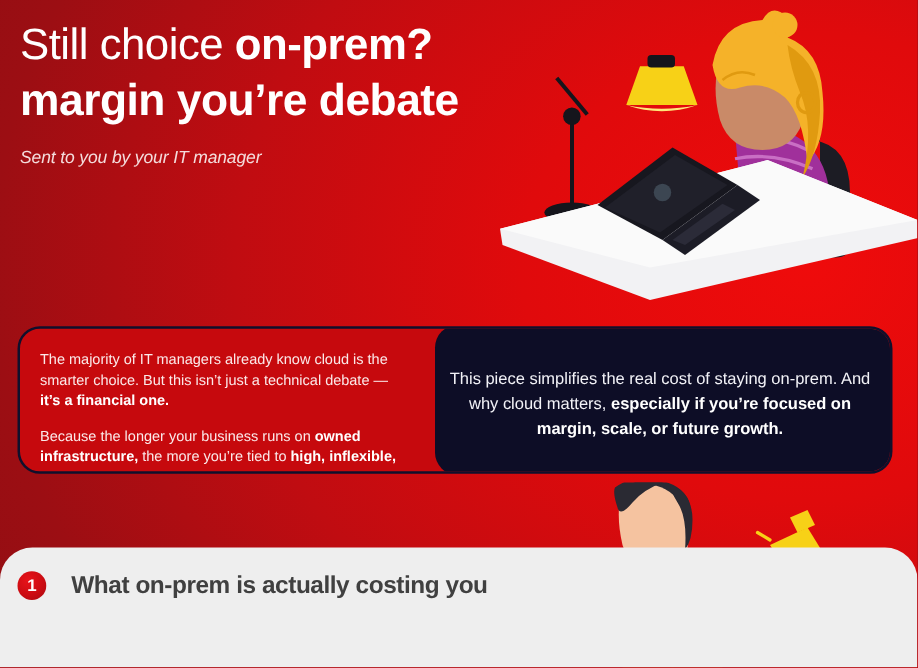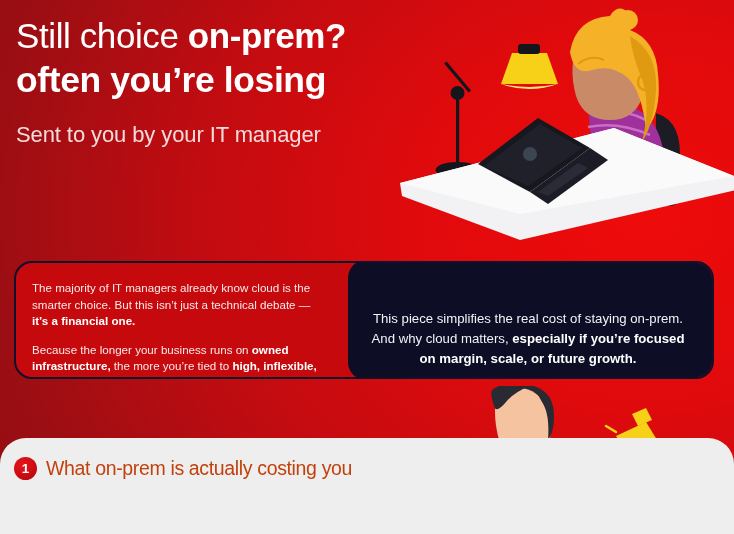--- a/index.html
+++ b/index.html
@@ -16,22 +16,22 @@
 
   
   .hero{position:absolute;left:16px;top:14px;width:420px;}
   .hl{
     color:#ffffff;font-size:35px;line-height:44px;
     letter-spacing:-0.4px;font-weight:400;white-space:nowrap;
   }
   .hl b{font-weight:700;margin-top:12px;}
   .hl.l3{font-weight:700;font-size:35.5px;}
   .sub{
-    color:#f4dcdc;font-size:22px;line-height:26px;margin-top:20px;
-    font-weight:400;letter-spacing:-0.1px;
+    color:#f4dcdc;font-size:14px;line-height:26px;margin-top:10px;
+    font-weight:400;letter-spacing:-0.1px;font-style:italic;
   }
 
   
   .heroArt{position:absolute;left:392px;top:8px;width:342px;height:232px;}
 
   
   .band{
     position:absolute;left:14px;top:261px;width:700px;height:118px;
     border-radius:18px;
     background:#c6090d;
@@ -47,53 +47,53 @@
     color:#fbe9e9;font-size:11.6px;line-height:16.6px;
   }
   .cardL b{color:#ffffff;font-weight:700;}
   .cardL p{margin:0;}
   .cardL p+p{margin-top:12px;}
   .cardR{
     position:absolute;right:8px;top:30px;width:352px;
     color:#f2f2f7;font-size:13.2px;line-height:20px;text-align:center;
   }
   .cardR b{color:#ffffff;font-weight:700;}
-  .cardR p{margin:16px;}
+  .cardR p{margin:0;}
 
   
   .panel{
     position:absolute;left:0;top:438px;width:734px;height:96px;
     background:#eeeeee;border-top-left-radius:26px;border-top-right-radius:26px;
     overflow:hidden;
   }
   .secHead{position:absolute;left:14px;top:19px;display:flex;align-items:center;gap:9px;}
   .badge{
     width:23px;height:23px;border-radius:50%;
     background:radial-gradient(circle at 38% 32%, #e8131a 0%, #cc0c12 55%, #a60910 100%);
     color:#fff;font-size:13.5px;font-weight:700;line-height:23px;text-align:center;
     flex:none;
   }
-  .secTitle{color:#c2410c;font-size:19.5px;font-weight:400;letter-spacing:-0.35px;white-space:nowrap;}
+  .secTitle{color:#404040;font-size:19.5px;font-weight:700;letter-spacing:-0.35px;white-space:nowrap;margin-left:11px;}
   .secBody{
     position:absolute;left:46px;top:52px;width:400px;
     color:#2b2b33;font-size:11.8px;line-height:16.5px;
   }
   .secBody p{margin:0;}
 
   
   .botArt{position:absolute;left:440px;top:386px;width:294px;height:148px;}
 </style>
 </head>
 <body>
 
 <div id="page">
 
   <div class="hero">
     <div class="hl"><span>Still choice </span><b>on-prem?</b></div>
-    <div class="hl l3">often you’re losing</div>
+    <div class="hl l3">margin you’re debate</div>
     <div class="sub">Sent to you by your IT manager</div>
   </div>
 
   <svg class="heroArt" viewBox="0 0 342 232">
 
     <g>
       <rect x="64" y="84" width="3.2" height="76" fill="#15151c"></rect>
       <ellipse cx="65.5" cy="162" rx="22" ry="8" fill="#15151c"></ellipse>
       <circle cx="65.5" cy="85" r="7" fill="#15151c"></circle>
       <rect x="64" y="50" width="3.2" height="38" fill="#15151c" transform="rotate(-40 65.6 69)"></rect>

